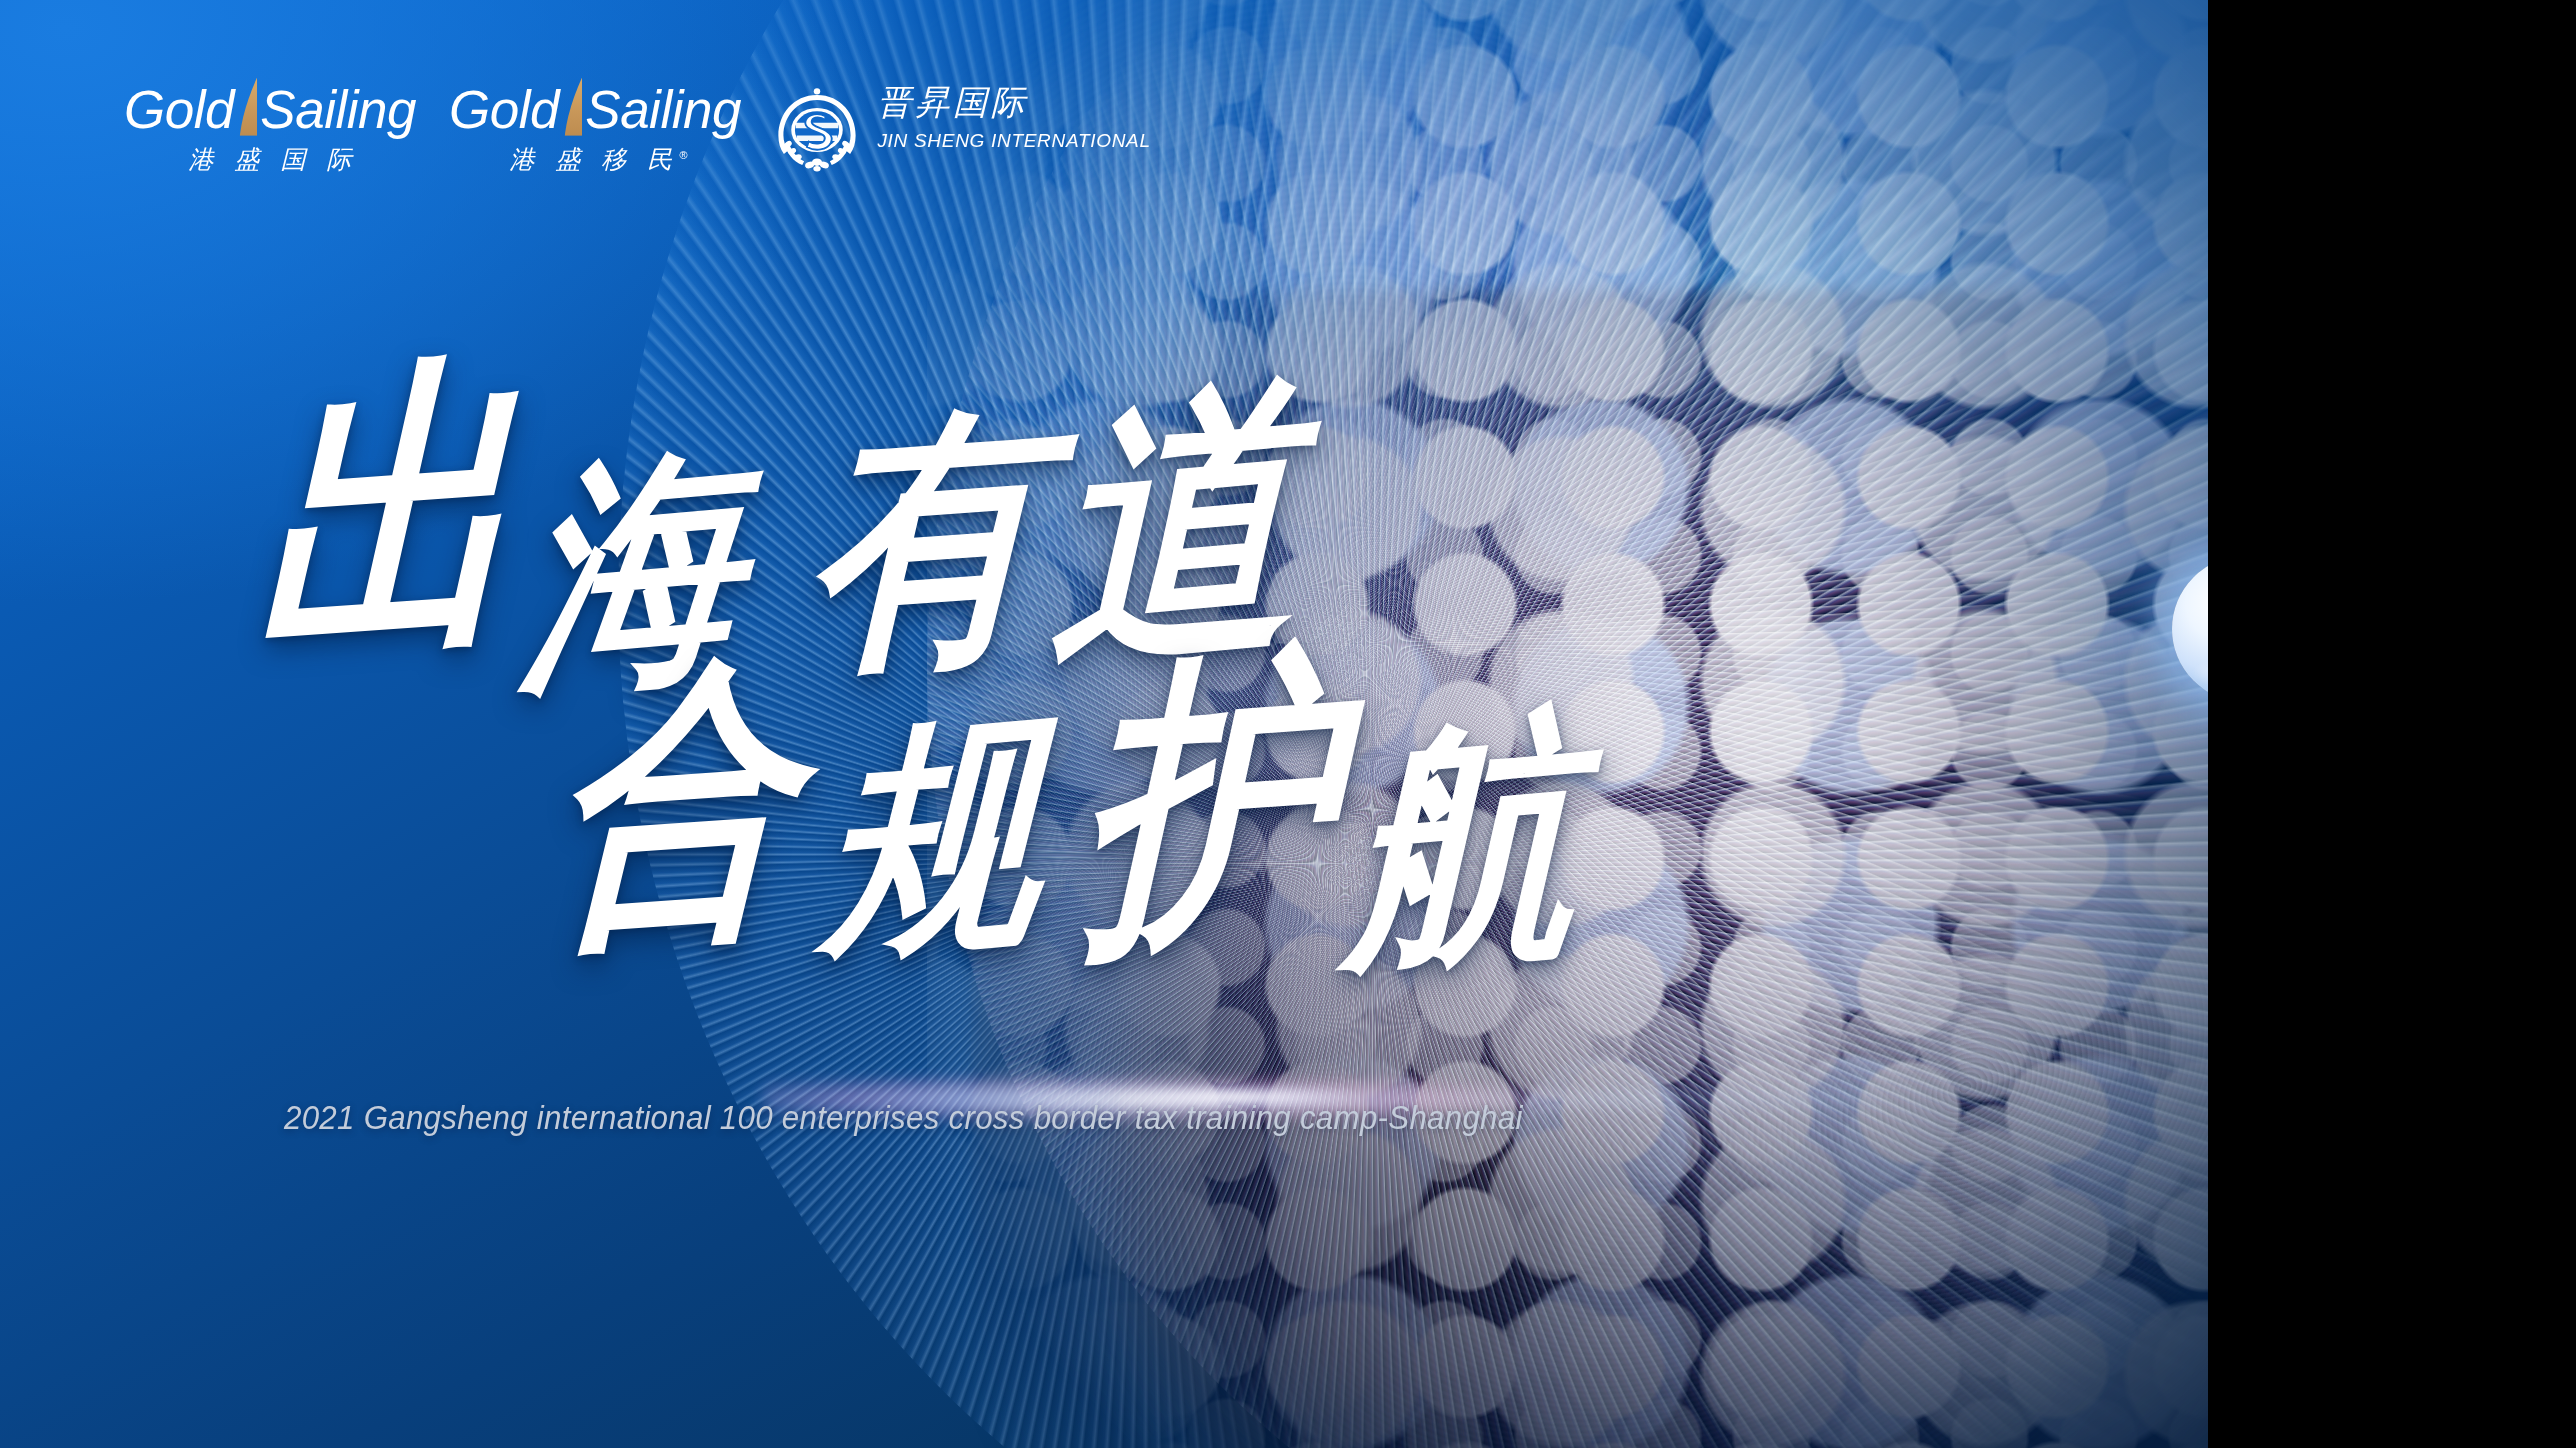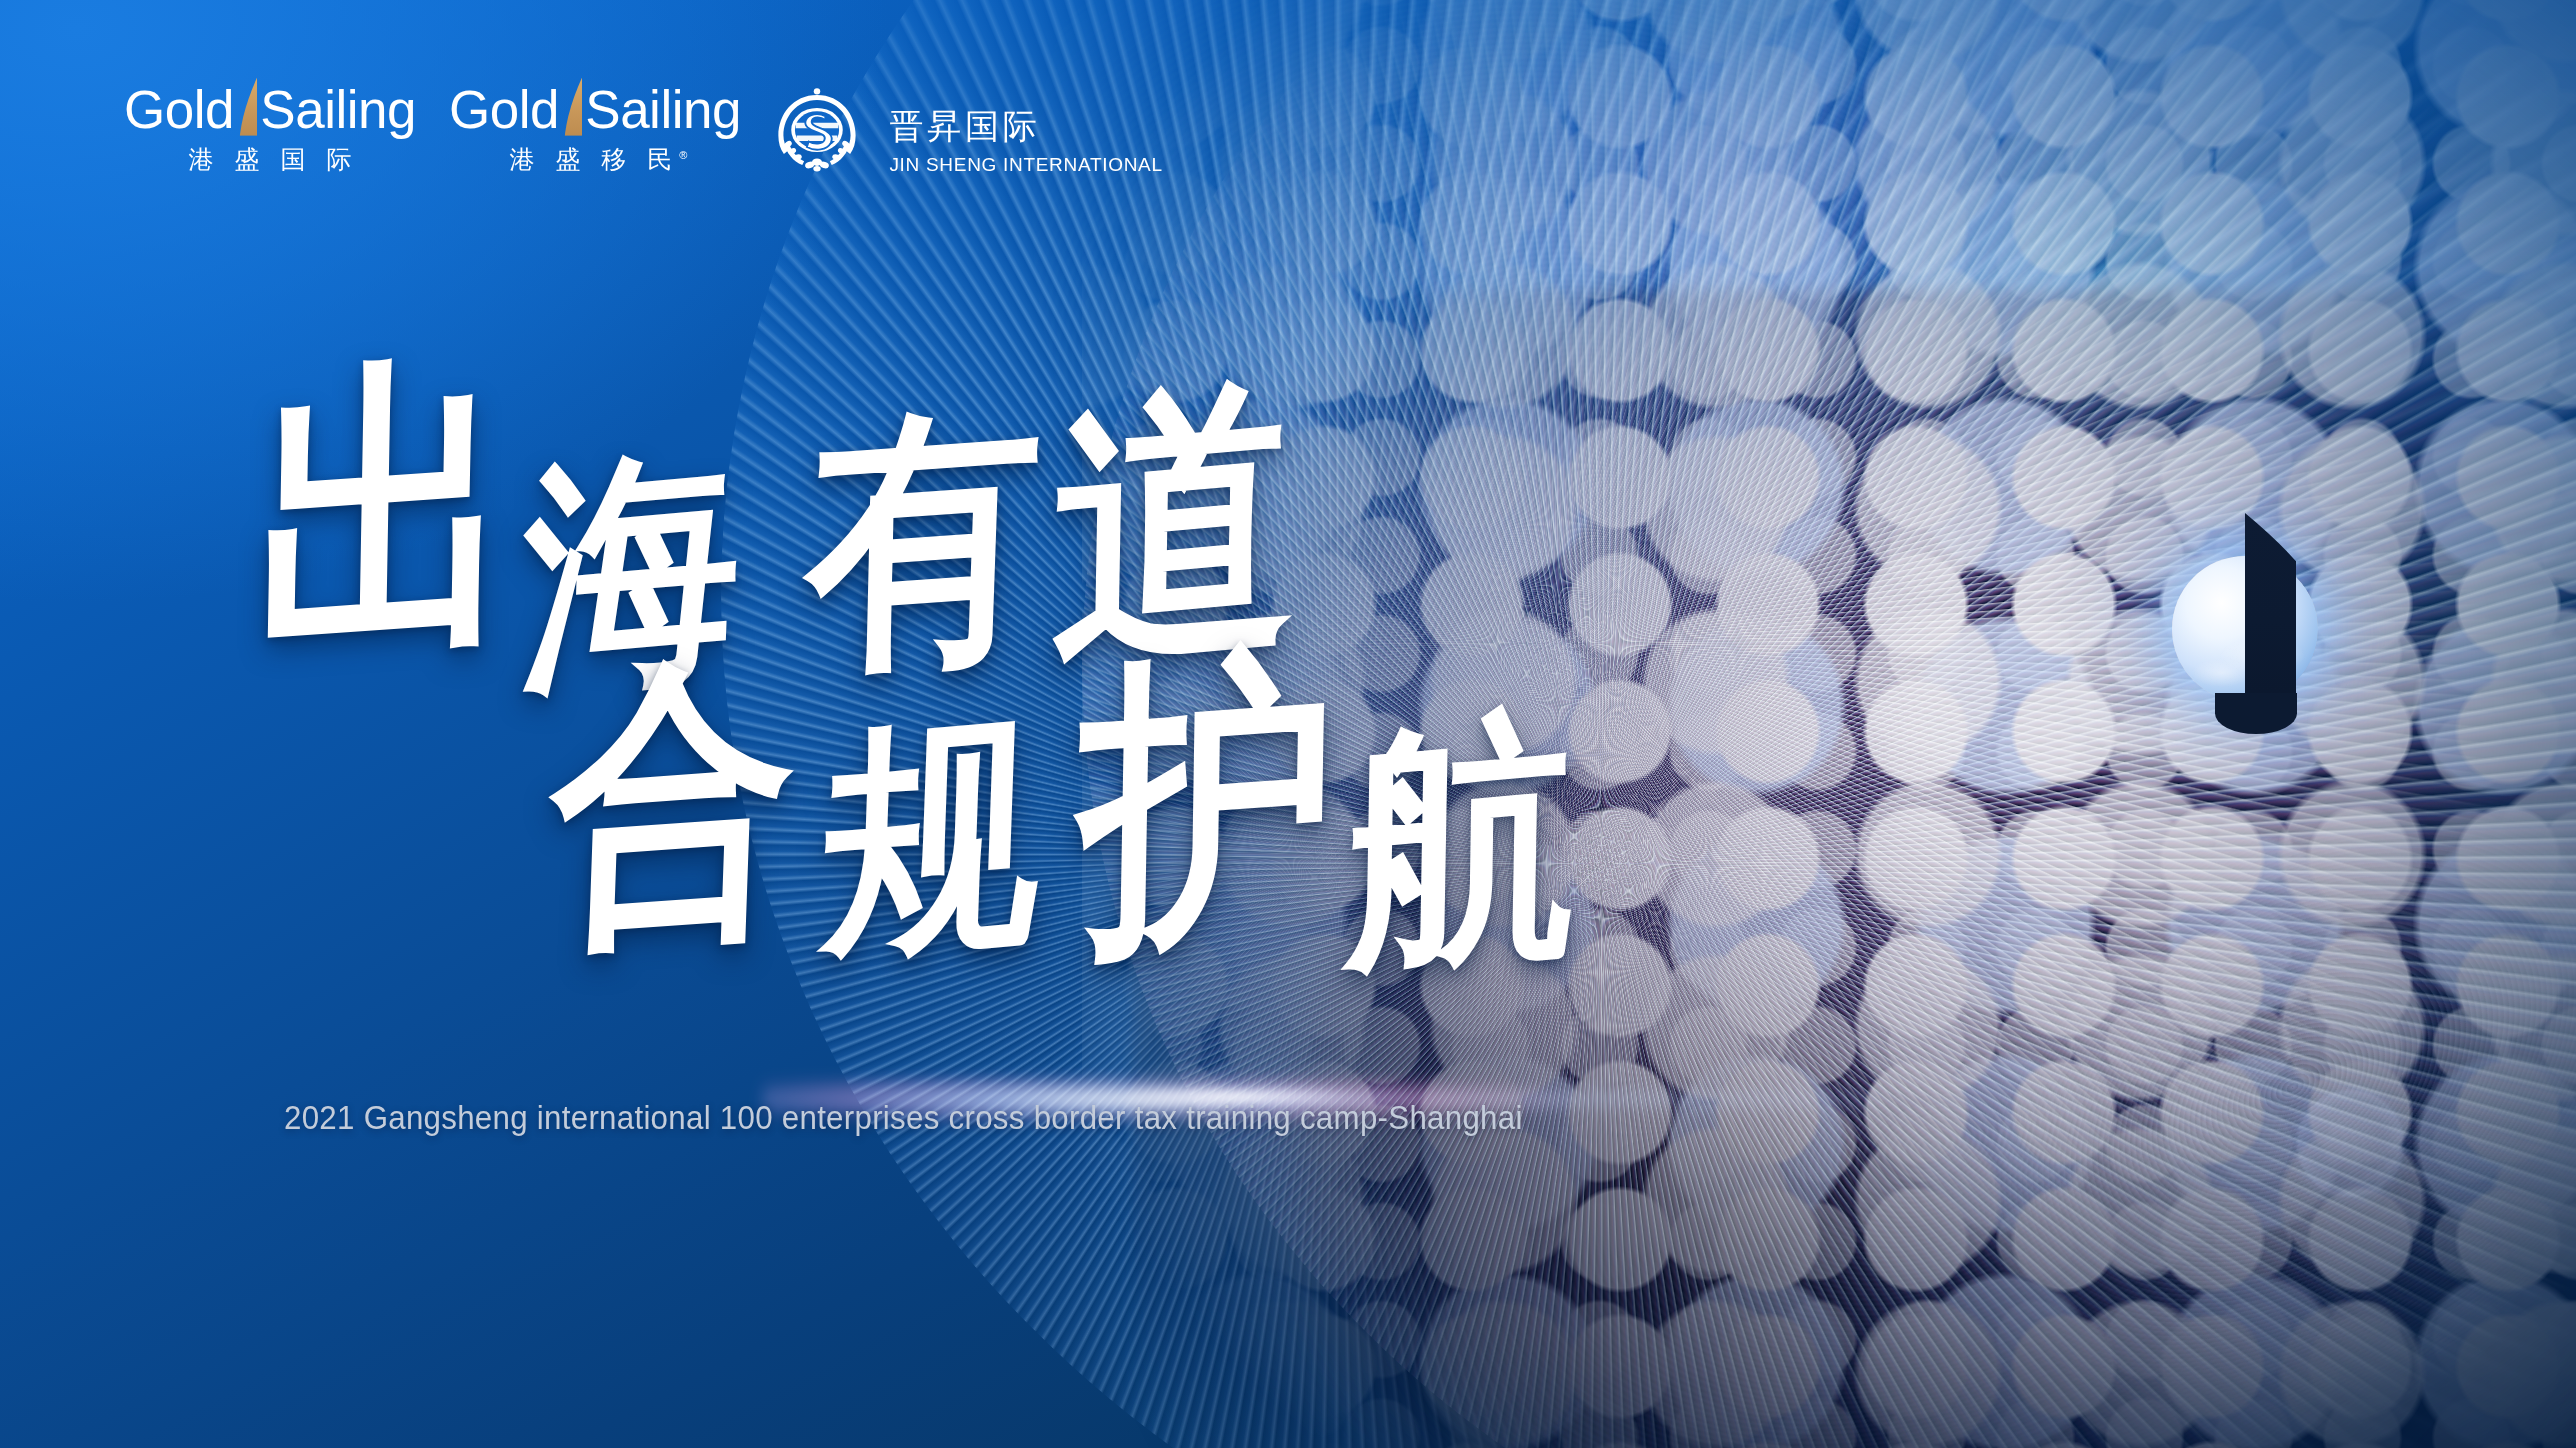--- a/index.html
+++ b/index.html
@@ -1,25 +1,26 @@
 <!DOCTYPE html>
 <html style="font-size:8.7px"><head>
 <meta charset="utf-8">
 <style>
   * { margin:0; padding:0; box-sizing:border-box; }
   html,body { background:#000; }
   body { font-family:"Liberation Sans", sans-serif; }
 
   #banner{
     position:relative;
-    width:2576px; height:1449px;
+    width:2208px; height:1449px;
     overflow:hidden;
     background:
       radial-gradient(ellipse 1309px 927px at 3% 2%, #1a7ce0 0%, rgba(26,124,224,0) 62%),
       linear-gradient(152deg, #0b6bd4 0%, #0a5bb5 22%, #0a4c96 44%, #083f7c 62%, #073562 80%, #05203f 100%);
+    font-style: italic;
   }
 
   
   .bg-art{ position:absolute; inset:0; pointer-events:none; }
 
   
   .basin{
     position:absolute; right:-6%; bottom:-28%;
     width:62%; height:108%;
     background:radial-gradient(ellipse at 52% 46%, #020c22 0%, #041432 34%, rgba(6,26,62,.55) 58%, rgba(8,40,90,0) 78%);
@@ -223,21 +224,21 @@
   .logo-cn{
     color:#ffffff; font-size:25px; letter-spacing:7px;
     margin-top:5.5px; white-space:nowrap; font-weight:400;
     text-indent:7px;
   }
   .logo-cn sup{ font-size:11px; letter-spacing:0; vertical-align:super; }
   .logo-sp-1{ margin-right:33px; }
   .logo-sp-2{ margin-right:30.5px; }
 
   
-  .crest-block{ display:flex; align-items:flex-end; gap:26px; }
+  .crest-block{ display:flex; align-items:flex-start; gap:14px; }
   .crest{ width:92px; height:92px; flex:0 0 auto; }
   .crest-text{ display:flex; flex-direction:column; }
   .crest-cn{ color:#fff; font-size:34px; letter-spacing:3.8px; line-height:1.06; white-space:nowrap; }
   .crest-en{ color:#fff; font-size:19px; letter-spacing:0.7px; margin-top:10px; white-space:nowrap; }
 
   
   .calli{
     position:absolute; left:0; top:297px; width:1772px; height:671px;
   }
   .calli span{

